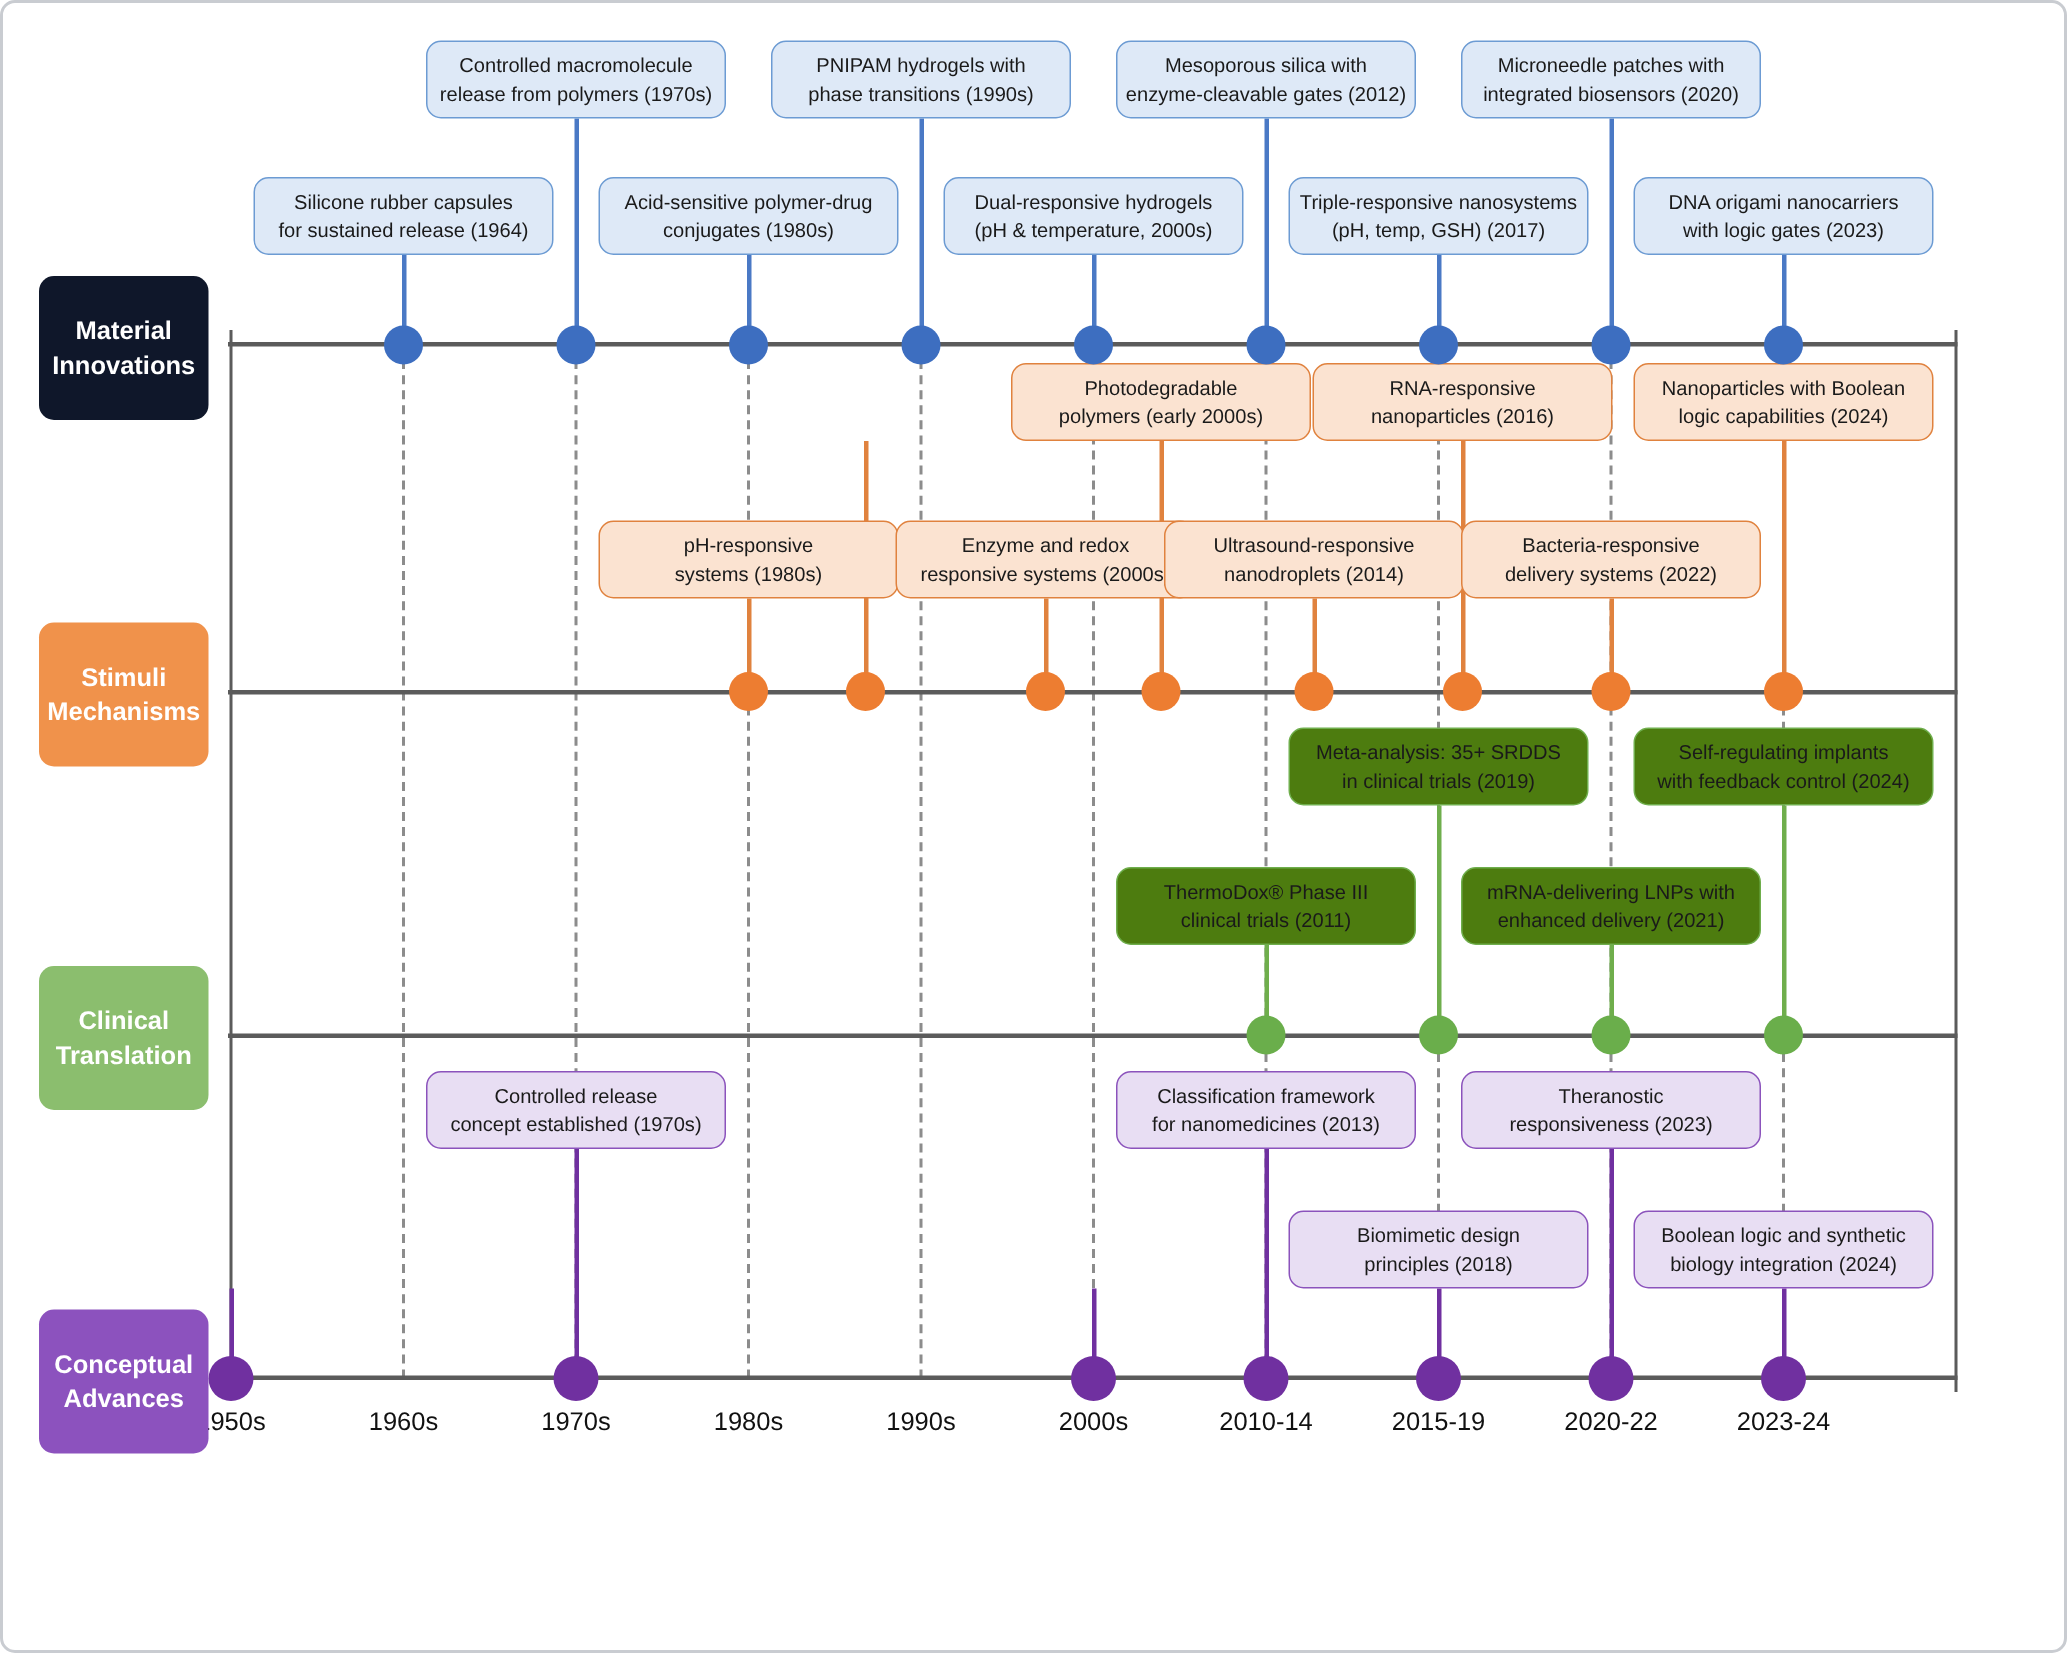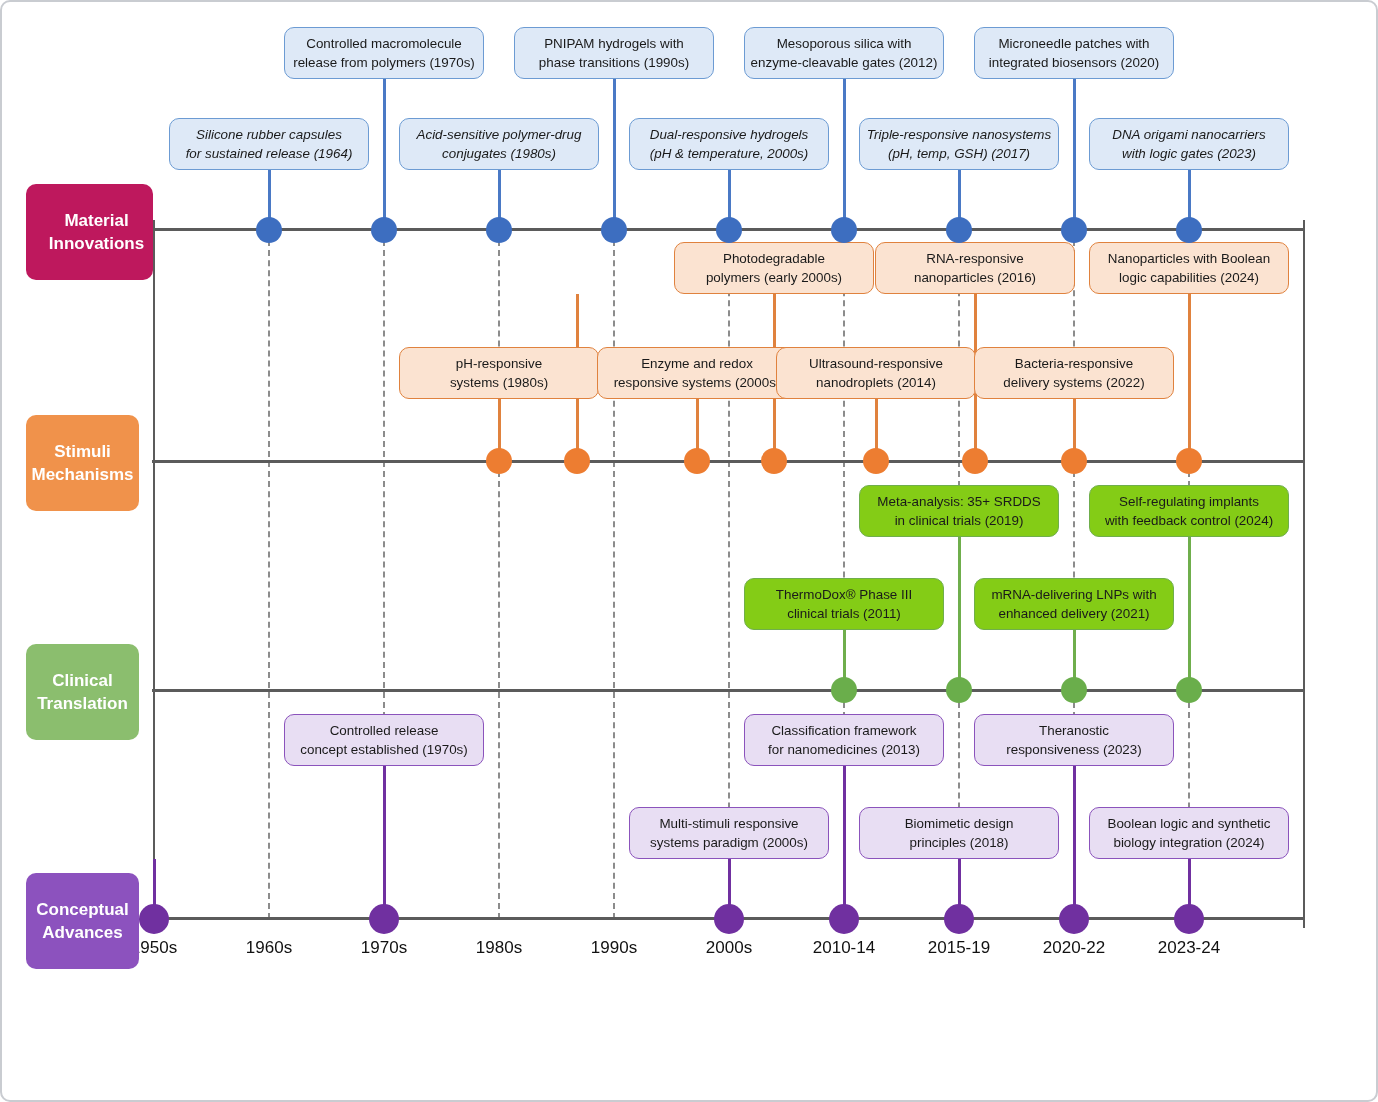--- a/index.html
+++ b/index.html
@@ -24,34 +24,34 @@
   .dot.big{width:30px;height:30px;}
   
   .box{
     position:absolute;width:200px;height:52px;border-radius:10px;border:1.5px solid;
     box-sizing:border-box;display:flex;flex-direction:column;justify-content:center;align-items:center;
     text-align:center;font-size:13.4px;line-height:19px;color:#1a1a1a;z-index:4;
   }
   .box span{white-space:nowrap;}
   .box.blue{background:#dee9f7;border-color:#6c9bd3;}
   .box.orange{background:#fbe3d1;border-color:#e0823e;}
-  .box.green{background:#84cc16;border-color:#6fae4c;justify-content:center;}
+  .box.green{background:#4d7c0f;border-color:#6fae4c;justify-content:center;}
   .box.purple{background:#e8def3;border-color:#8b53bc;}
   
-  .mi1{top:25px;} .mi2{top:116px;font-style:italic;}
+  .mi1{top:25px;} .mi2{top:116px;}
   .sm1{top:240px;} .sm2{top:345px;}
   .ct1{top:483px;} .ct2{top:576px;}
   .ca1{top:712px;} .ca2{top:805px;}
   
   .tile{
     position:absolute;left:24px;width:113px;height:96px;border-radius:10px;z-index:6;
     color:#ffffff;font-weight:bold;font-size:17px;line-height:23px;
     display:flex;flex-direction:column;justify-content:center;align-items:center;text-align:center;
   }
-  .tile.blue{background:#be185d;padding-left:14px;} .tile.orange{background:#f0924b;}
+  .tile.blue{background:#0f172a;} .tile.orange{background:#f0924b;}
   .tile.green{background:#8bbe6e;} .tile.purple{background:#8c52be;}
   
   .axis-label{position:absolute;top:936px;width:90px;text-align:center;font-size:17px;color:#111;z-index:2;}
 </style>
 </head>
 <body>
 
 <div id="canvas">
 
   <div class="dash" style="left:266px"></div>
@@ -206,24 +206,20 @@
   <div class="conn purple" style="left:841px;top:764px;height:153px"></div>
   <div class="conn purple" style="left:1071px;top:764px;height:153px"></div>
   <div class="conn purple" style="left:151px;top:857px;height:60px"></div>
   <div class="conn purple" style="left:726px;top:857px;height:60px"></div>
   <div class="conn purple" style="left:956px;top:857px;height:60px"></div>
   <div class="conn purple" style="left:1186px;top:857px;height:60px"></div>
 
   <div class="box purple ca1" style="left:282px">
     <span>Controlled release</span>
     <span>concept established (1970s)</span>
-  </div>
-  <div class="box purple ca2" style="left:627px">
-    <span>Multi-stimuli responsive</span>
-    <span>systems paradigm (2000s)</span>
   </div>
   <div class="box purple ca1" style="left:742px">
     <span>Classification framework</span>
     <span>for nanomedicines (2013)</span>
   </div>
   <div class="box purple ca2" style="left:857px">
     <span>Biomimetic design</span>
     <span>principles (2018)</span>
   </div>
   <div class="box purple ca1" style="left:972px">

